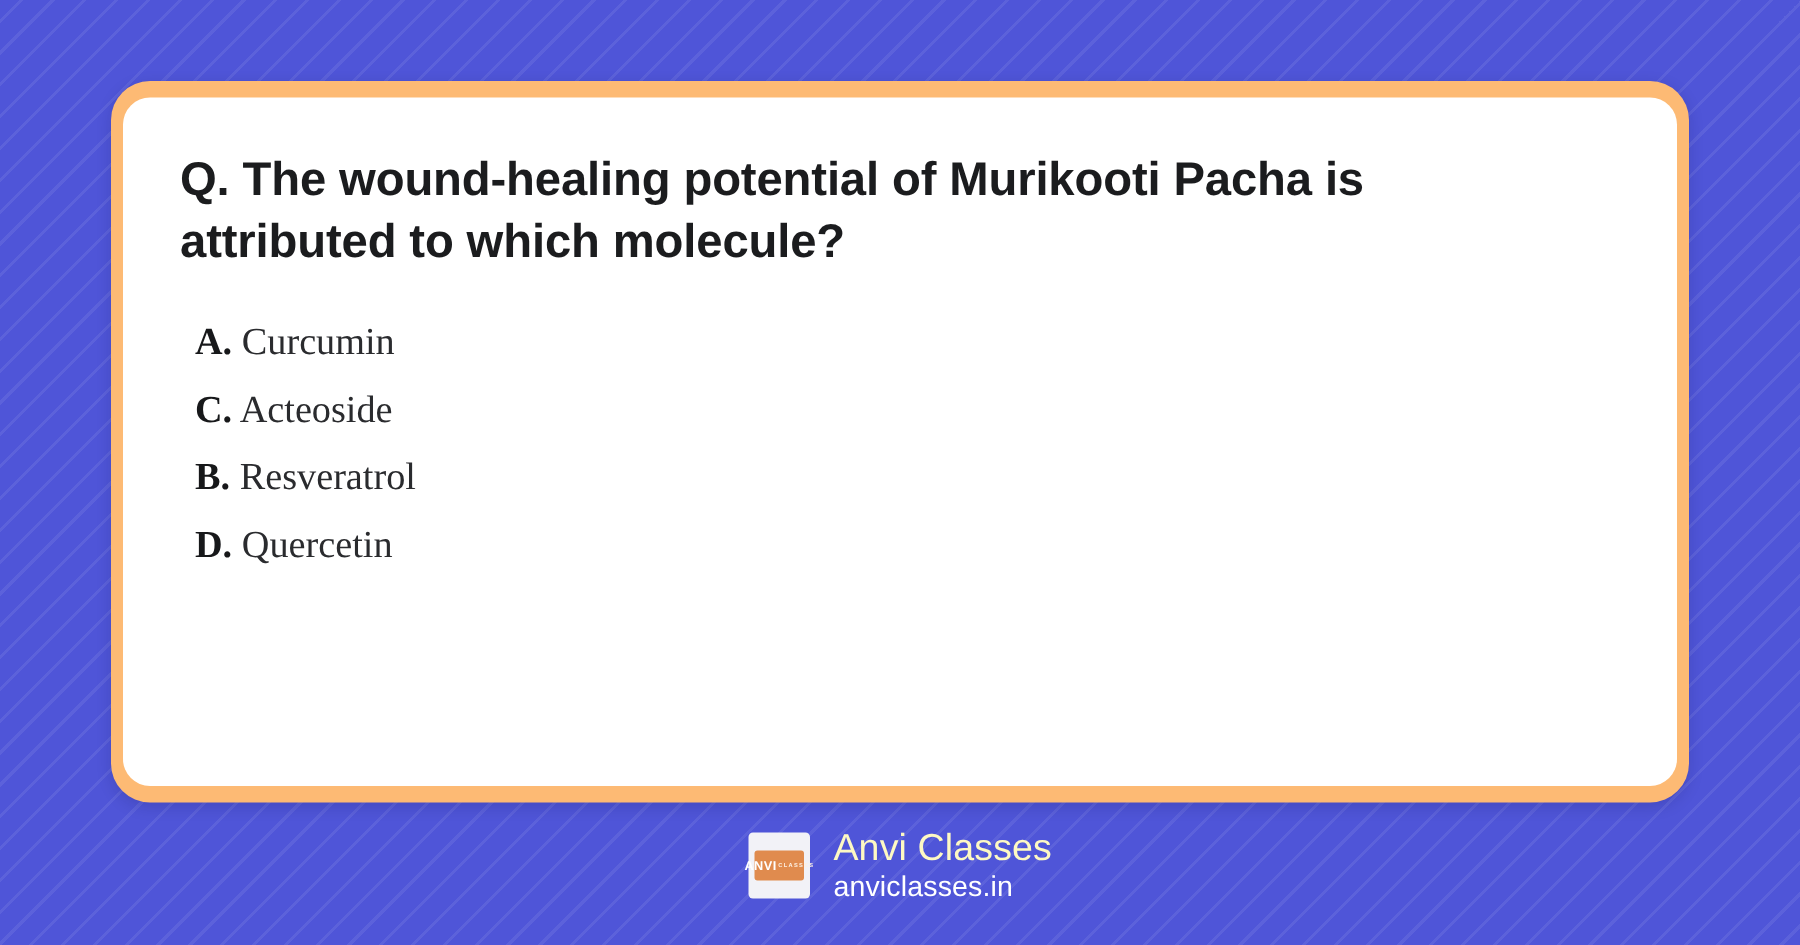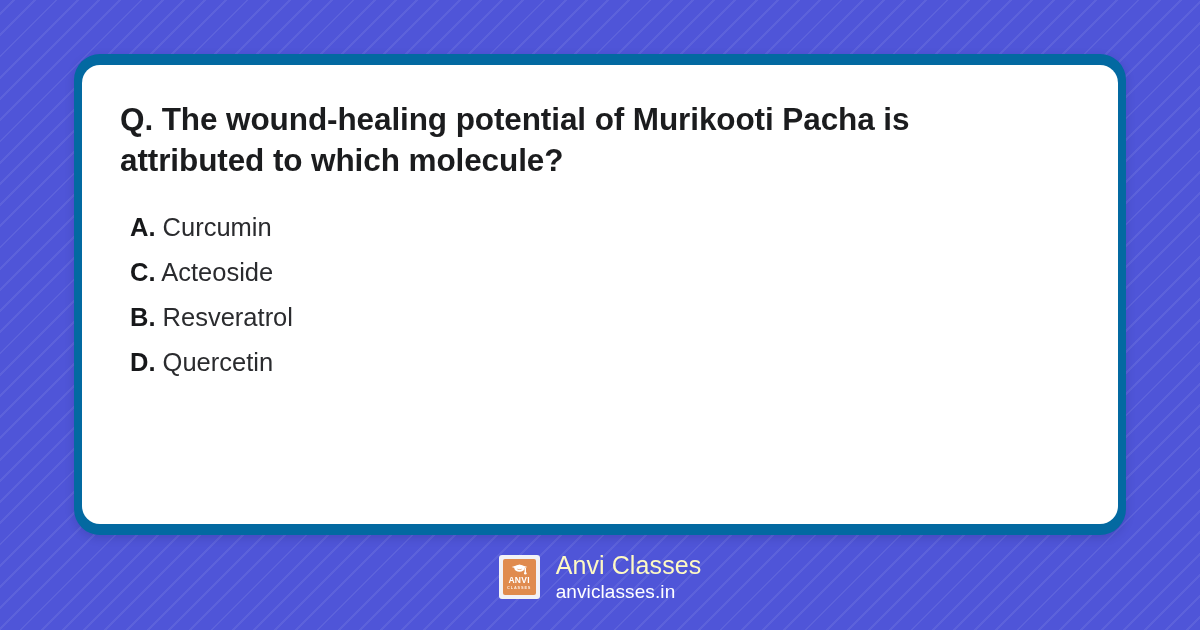--- a/index.html
+++ b/index.html
@@ -33,21 +33,21 @@
     pointer-events: none;
   }
 
   
   #card-frame {
     position: absolute;
     left: 74px;
     top: 54px;
     width: 1052px;
     height: 481px;
-    background: #0369a1;
+    background: #fdba74;
     border-radius: 26px;
     box-shadow: 0 3px 10px rgba(20,20,60,0.16);
   }
 
   #card {
     position: absolute;
     left: 8px;
     top: 11px;
     right: 8px;
     bottom: 11px;
@@ -61,20 +61,21 @@
     font-weight: bold;
     line-height: 1.31;
     color: #1b1c1e;
     letter-spacing: -0.1px;
     max-width: 930px;
   }
 
   #options {
     margin-top: 23px;
     list-style: none;
+    font-family: Liberation Serif, serif;
   }
 
   .option {
     font-size: 25.5px;
     line-height: 45px;
     color: #2a2b2e;
     padding-left: 10px;
     white-space: nowrap;
   }
 
@@ -104,25 +105,24 @@
     background: #f2f2f7;
     border-radius: 3px;
     display: flex;
     align-items: center;
     justify-content: center;
     flex: none;
   }
 
   #logo-tile {
     width: 33px;
-    height: 36px;
+    height: 20px;
     background: #e08b4e;
     border-radius: 2px;
     display: flex;
-    flex-direction: column;
     align-items: center;
     justify-content: center;
     gap: 1px;
   }
 
   #logo-cap { display: block; }
 
   #logo-word {
     font-size: 8.5px;
     font-weight: bold;

